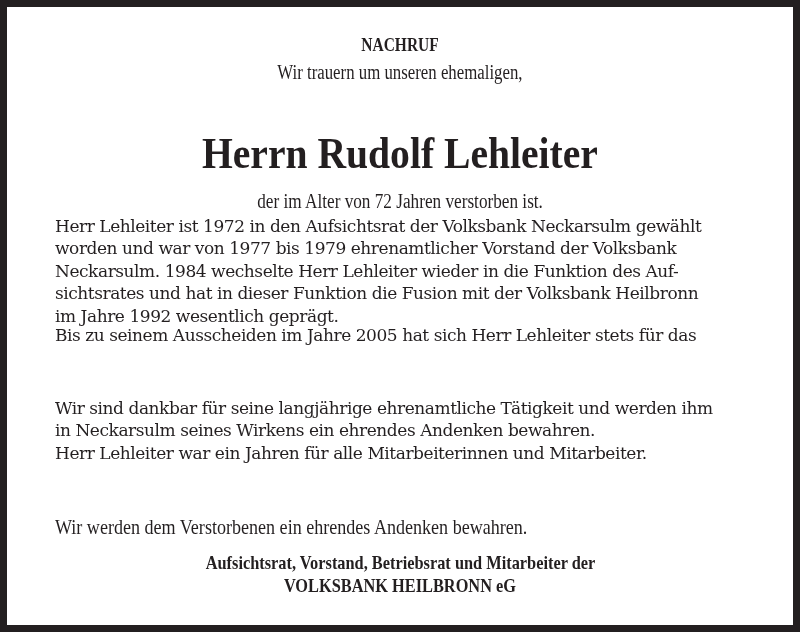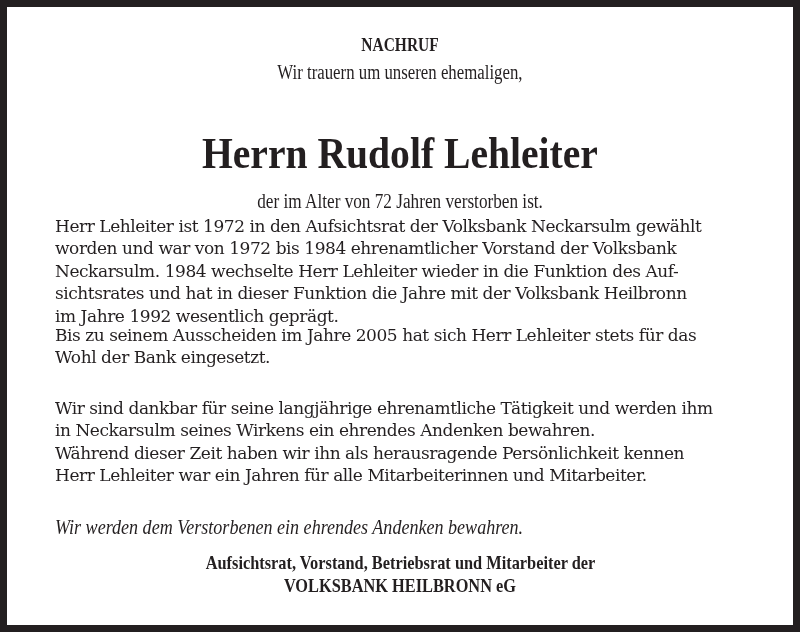--- a/index.html
+++ b/index.html
@@ -31,21 +31,21 @@
   .name .cond { transform: scaleX(0.90); }
   .age { font-family: Liberation Serif, serif; font-size: 20px; top: 183px; }
   .age .cond { transform: scaleX(0.86); }
   .body-text {
     position: absolute; left: 48px; width: 740px;
     font-family: "DejaVu Serif", serif; font-size: 17px; line-height: 22.4px;
     letter-spacing: -0.45px;
   }
   .body-text div { white-space: nowrap; }
   .closing { position: absolute; left: 48px; top: 508px;
-    font-family: "Liberation Serif", serif; font-size: 21px; white-space: nowrap; font-style: italic; }
+    font-family: "Liberation Serif", serif; font-size: 21px; white-space: nowrap; }
   .closing .cond { transform: scaleX(0.86); transform-origin: left top; }
   .sig { font-family: "Liberation Serif", serif; font-weight: bold; font-size: 19px; }
   .sig .cond { transform: scaleX(0.86); }
 </style>
 </head>
 <body>
 
 <div class="frame">
 
   <div class="ln center heading">
@@ -59,35 +59,33 @@
   <div class="ln center name">
     <span class="cond">Herrn Rudolf Lehleiter</span>
   </div>
 
   <div class="ln center age">
     <span class="cond">der im Alter von 72 Jahren verstorben ist.</span>
   </div>
 
   <div class="body-text" style="top:208px;">
     <div>Herr Lehleiter ist 1972 in den Aufsichtsrat der Volksbank Neckarsulm gewählt</div>
-    <div>worden und war von 1972 bis 1984 ehrenamtlicher Vorstand der Volksbank</div>
+    <div>worden und war von 1977 bis 1979 ehrenamtlicher Vorstand der Volksbank</div>
     <div>Neckarsulm. 1984 wechselte Herr Lehleiter wieder in die Funktion des Auf-</div>
-    <div>sichtsrates und hat in dieser Funktion die Jahre mit der Volksbank Heilbronn</div>
+    <div>sichtsrates und hat in dieser Funktion die Fusion mit der Volksbank Heilbronn</div>
     <div>im Jahre 1992 wesentlich geprägt.</div>
   </div>
 
   <div class="body-text" style="top:317px;">
     <div>Bis zu seinem Ausscheiden im Jahre 2005 hat sich Herr Lehleiter stets für das</div>
-    <div>Wohl der Bank eingesetzt.</div>
   </div>
 
   <div class="body-text" style="top:390px;">
     <div>Wir sind dankbar für seine langjährige ehrenamtliche Tätigkeit und werden ihm</div>
     <div>in Neckarsulm seines Wirkens ein ehrendes Andenken bewahren.</div>
-    <div>Während dieser Zeit haben wir ihn als herausragende Persönlichkeit kennen</div>
     <div>Herr Lehleiter war ein Jahren für alle Mitarbeiterinnen und Mitarbeiter.</div>
   </div>
 
   <div class="closing">
     <span class="cond">Wir werden dem Verstorbenen ein ehrendes Andenken bewahren.</span>
   </div>
 
   <div class="ln center sig" style="top:545px;">
     <span class="cond">Aufsichtsrat, Vorstand, Betriebsrat und Mitarbeiter der</span>
   </div>

